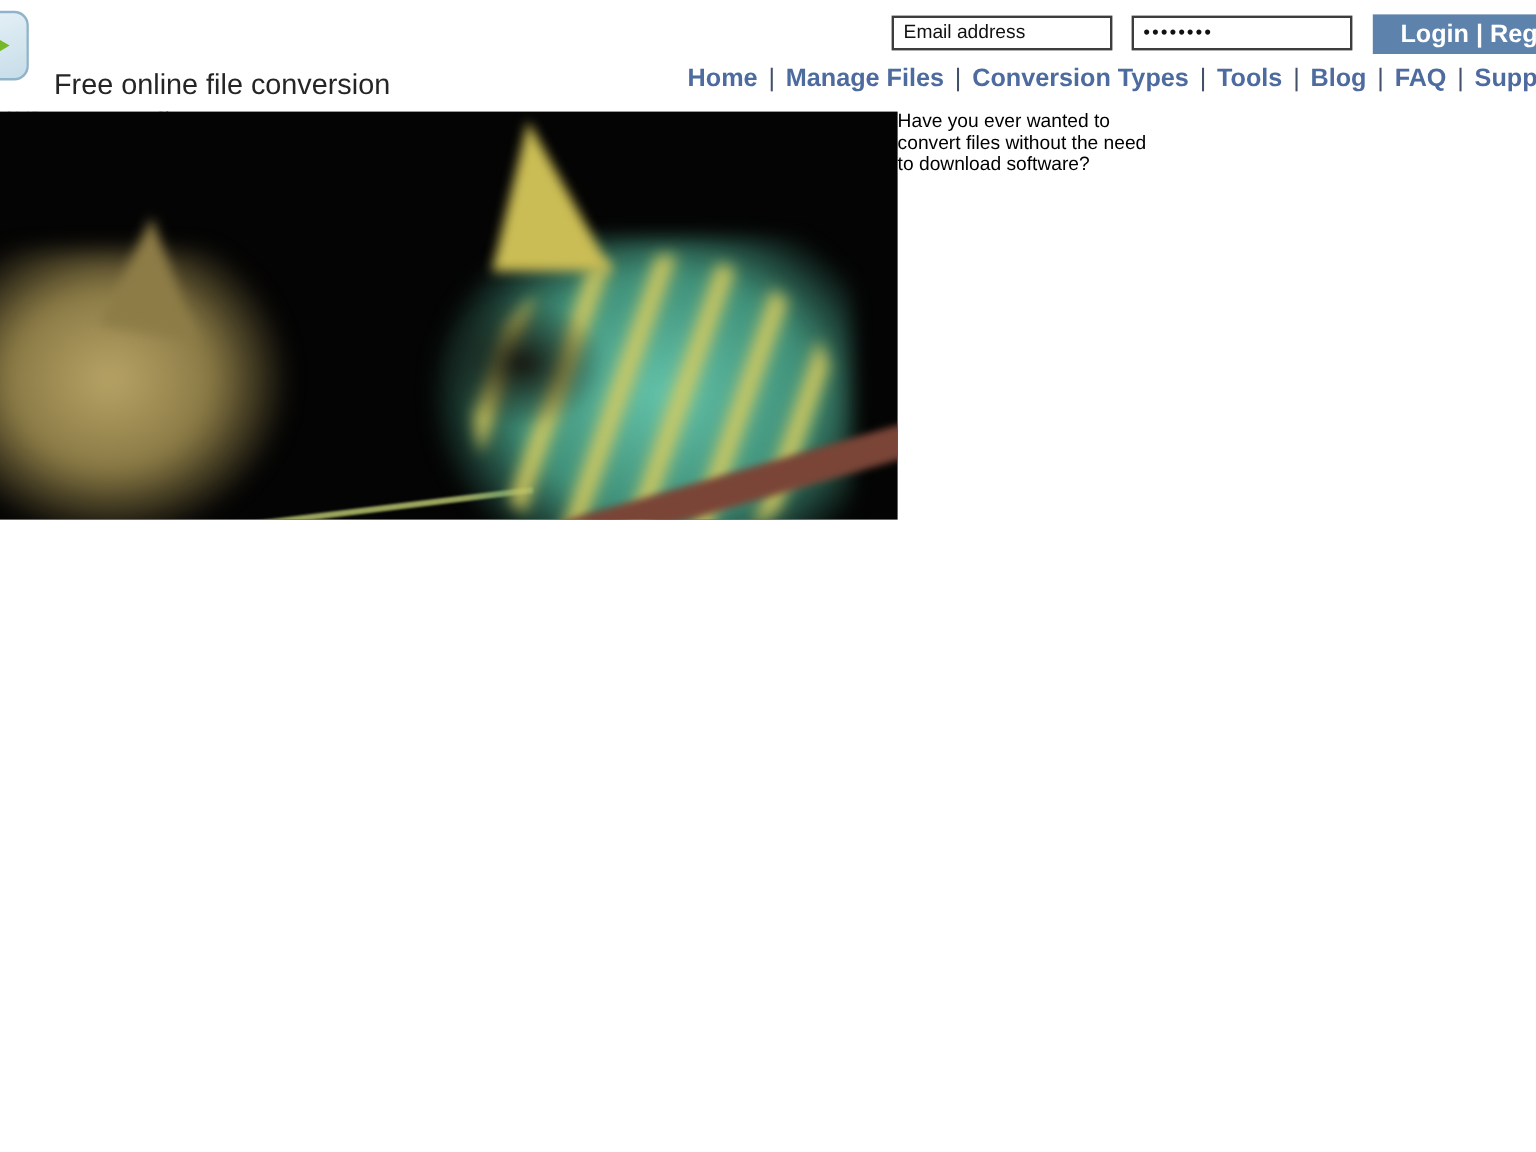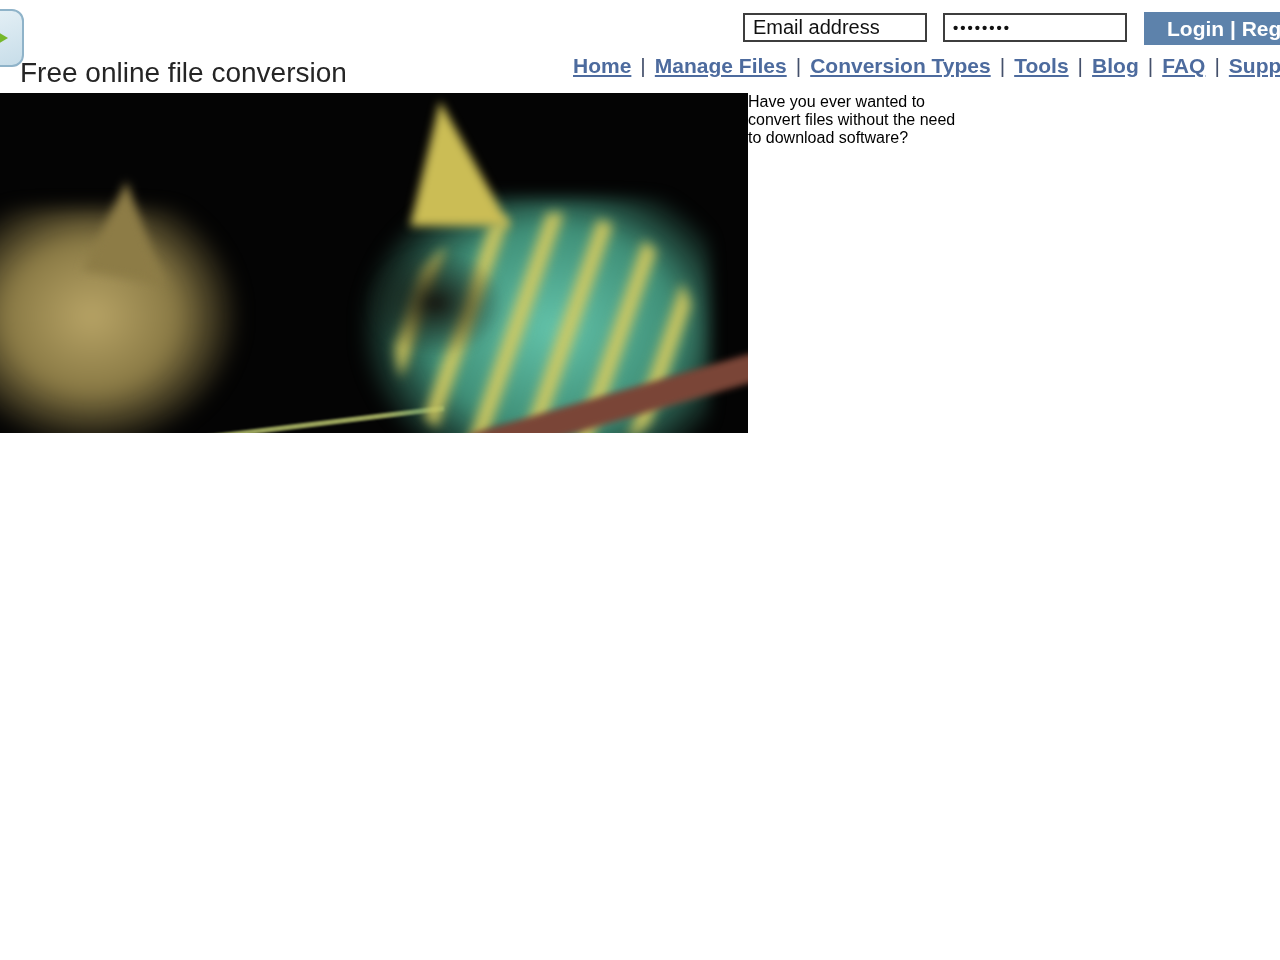--- a/index.html
+++ b/index.html
@@ -10,33 +10,33 @@
   
   .header { position: absolute; left: 0; top: 0; width: 1400px; height: 93px; background: #fff; }
   .logo-icon { position: absolute; left: 26px; top: 9px; width: 58px; height: 58px;
     border-radius: 12px; background: linear-gradient(160deg, #e8f2f7, #c7dde9);
     border: 2px solid #8fb3c9; }
   .logo-icon .arrow { position: absolute; left: 16px; top: 13px; width: 0; height: 0;
     border-left: 24px solid #76b82a; border-top: 14px solid transparent; border-bottom: 14px solid transparent; }
   .brand-name { position: absolute; left: 96px; top: 6px; font-size: 41px; font-weight: bold;
     color: #121212; letter-spacing: -1px; }
   .brand-name sup { font-size: 13px; font-weight: bold; color: #444; vertical-align: 22px; }
-  .brand-tagline { position: absolute; left: 80px; top: 57px; font-size: 28px; color: #252525; }
+  .brand-tagline { position: absolute; left: 105px; top: 57px; font-size: 24px; color: #252525; }
 
   .email-input, .password-input { position: absolute; top: 13px; height: 29px; width: 184px;
     border: 2px solid #3d3d3d; background: #fff; font-family: "Liberation Sans", sans-serif;
-    font-size: 20px; color: #111; padding: 0 8px; }
+    font-size: 16px; color: #111; padding: 0 8px; }
   .email-input { left: 803px; }
   .password-input { left: 1003px; font-weight: bold; letter-spacing: 2px; font-size: 15px; }
   .login-btn { position: absolute; left: 1204px; top: 12px; height: 33px; width: 170px;
     background: #5d82ab; border: none; color: #fff; font-family: "Liberation Sans", sans-serif;
     font-size: 21px; font-weight: bold; text-align: left; padding-left: 23px; white-space: nowrap; cursor: pointer; }
 
   .nav { position: absolute; left: 633px; top: 54px; white-space: nowrap; font-size: 21px; font-weight: bold; }
-  .nav .nav-item { color: #4d6b9e; cursor: pointer; text-decoration: underline; }
+  .nav .nav-item { color: #4d6b9e; cursor: pointer; }
   .nav .sep { color: #44506b; margin: 0 9px; font-weight: normal; }
 
   
   .banner { position: absolute; left: 0; top: 93px; width: 1400px; height: 340px; }
   .photo { position: absolute; left: 0; top: 0; width: 808px; height: 340px; background: #040404; overflow: hidden; }
   .photo div { position: absolute; }
   .blob-left { left: 30px; top: 115px; width: 270px; height: 240px;
     background: radial-gradient(ellipse at 45% 45%, #b8a466 0%, #8a7a45 40%, rgba(60,52,25,0) 72%);
     filter: blur(9px); }
   .crest-left { left: 150px; top: 90px; width: 0; height: 0;

